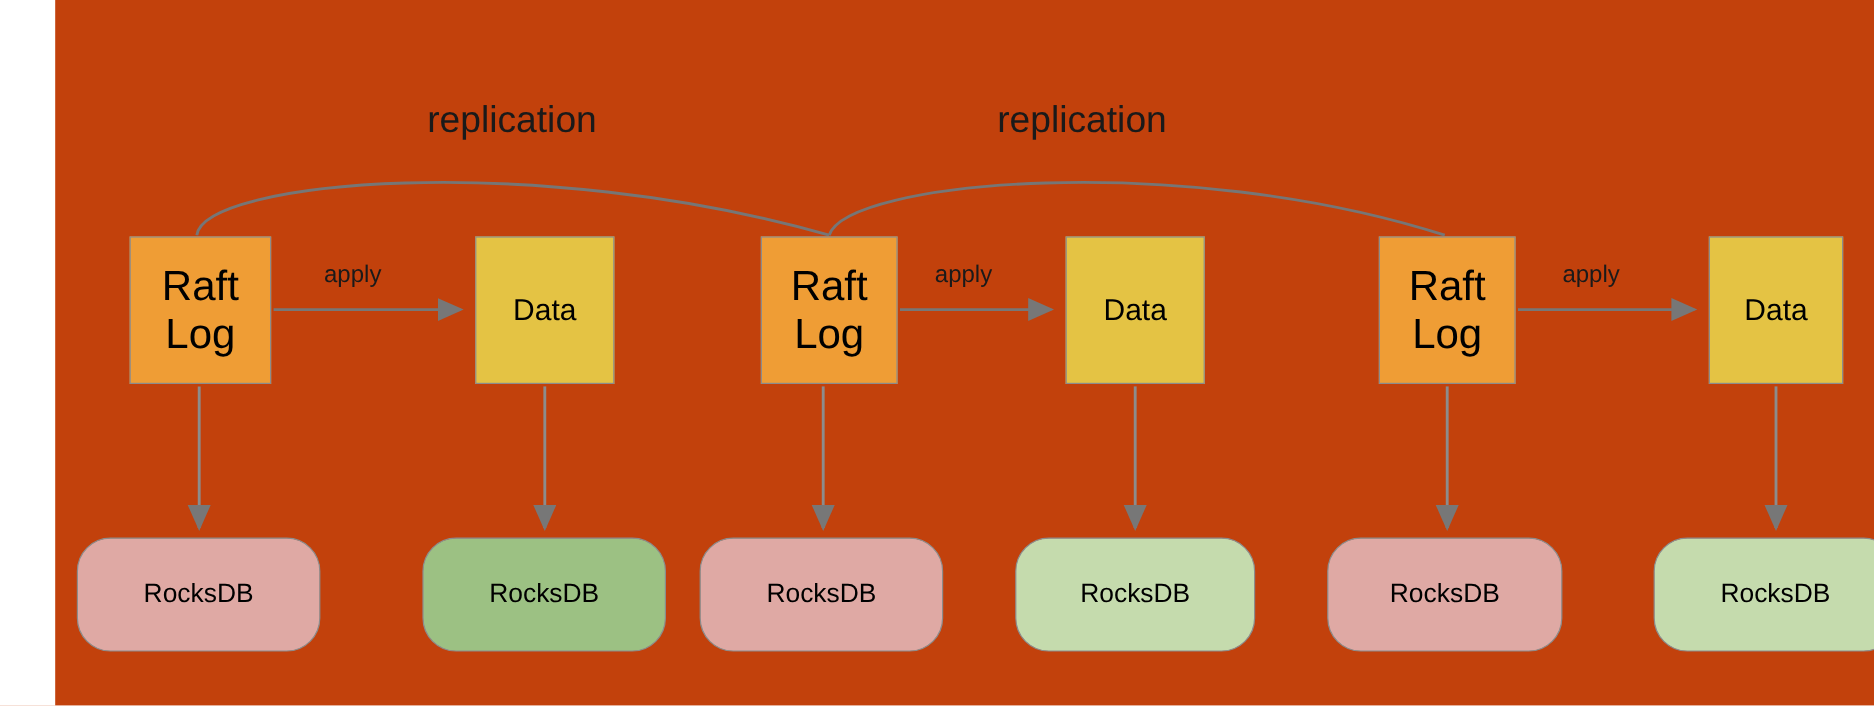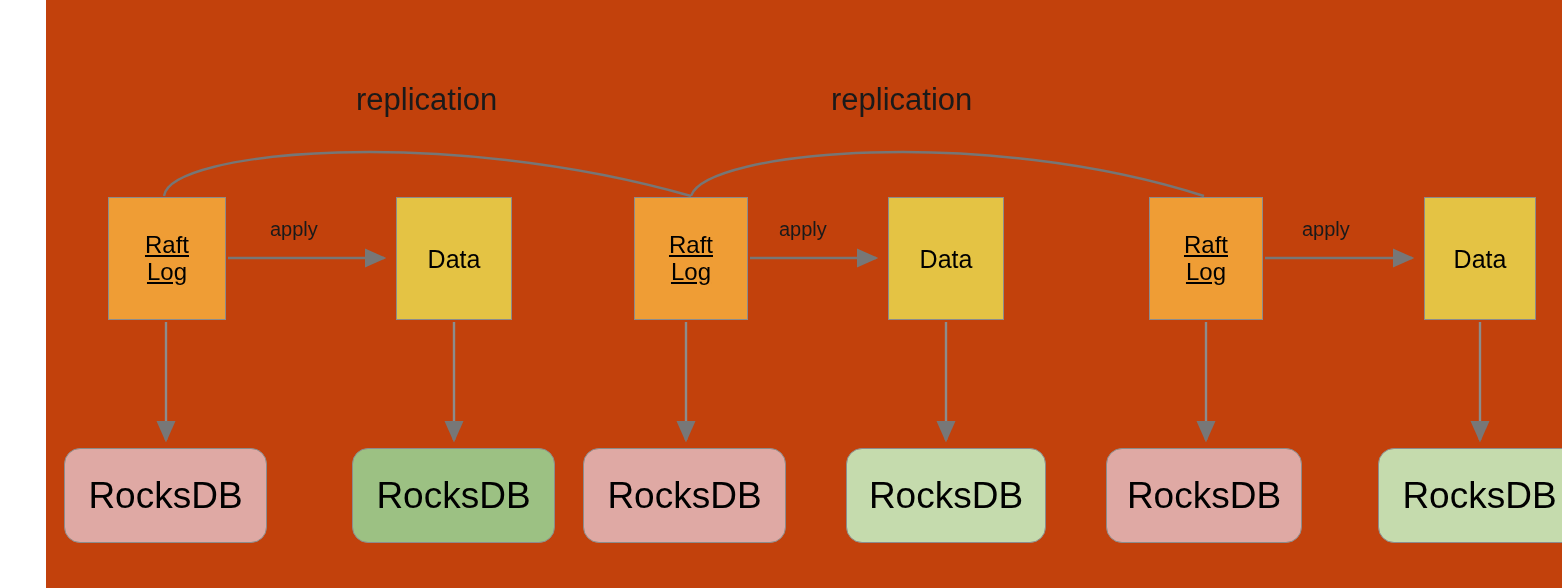--- a/index.html
+++ b/index.html
@@ -34,30 +34,29 @@
     align-items: center;
     justify-content: center;
     text-align: center;
     color: #000000;
     border: 1.6px solid #8c8c8c;
     line-height: 1.12;
     white-space: pre-line;
   }
   .node.raftlog {
     background: #ef9d35;
-    font-size: 24px;
-    text-decoration: underline;
+    font-size: 35px;
   }
   .node.data {
     background: #e4c344;
     font-size: 25px;
   }
   .node.store {
-    border-radius: 16px;
-    font-size: 37px;
+    border-radius: 28px;
+    font-size: 22px;
     text-align: right;
   }
   .node.store.pink   { background: #dfa9a4; }
   .node.store.green  { background: #9cc183; }
   .node.store.lgreen { background: #c5dbad; }
   .edge-label {
     position: absolute;
     color: #1a1a1a;
     font-size: 20px;
     white-space: nowrap;

